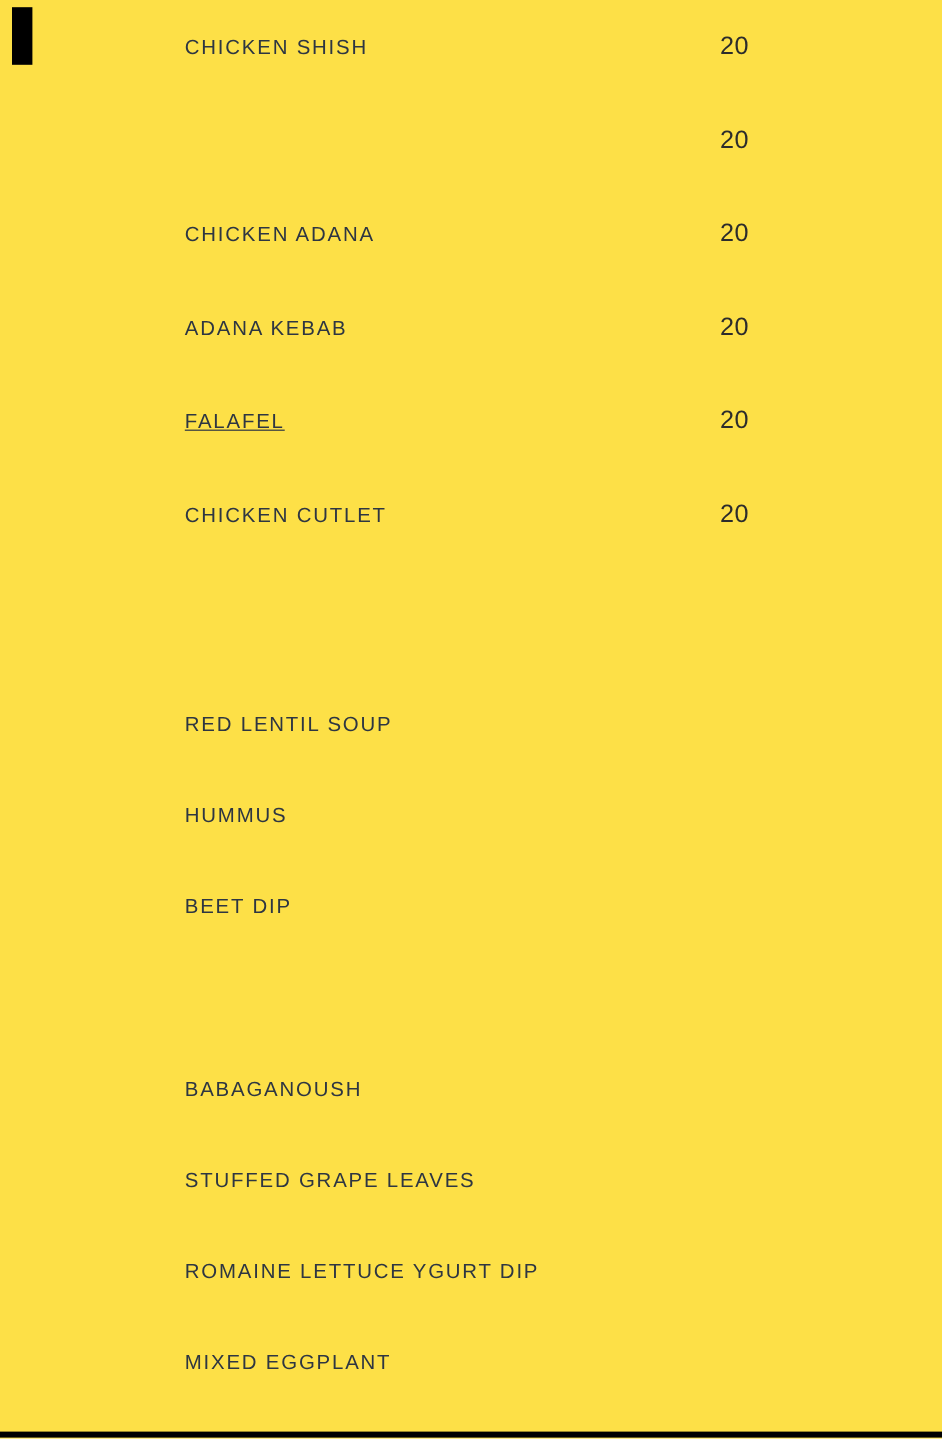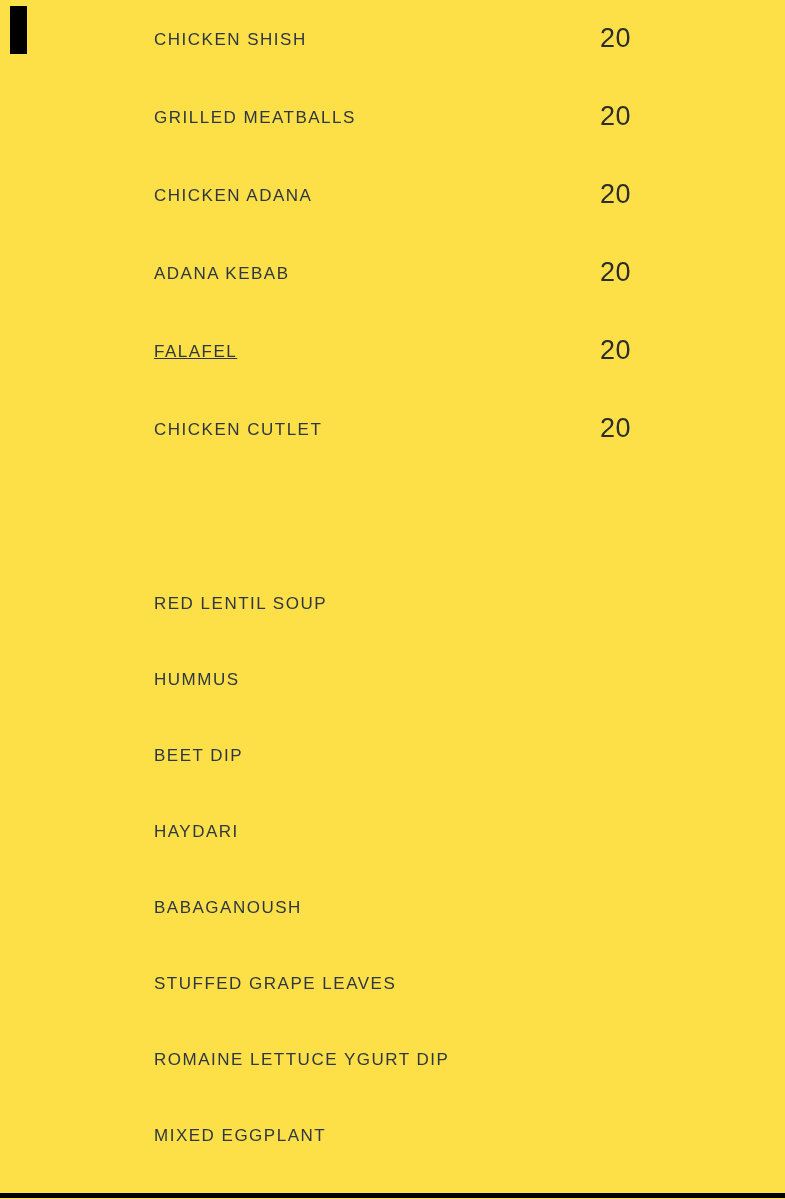--- a/index.html
+++ b/index.html
@@ -47,21 +47,21 @@
     color: #2e3642;
     white-space: nowrap;
   }
   .label.line2 {
     top: 21px;
   }
   .price {
     position: absolute;
     left: 600px;
     top: -4px;
-    font-size: 27px;
+    font-size: 21px;
     line-height: 27px;
     letter-spacing: 0.5px;
     font-weight: 400;
     color: #2c2c2c;
     white-space: nowrap;
   }
   .bottom-bar {
     position: absolute;
     left: 0;
     top: 1193px;
@@ -74,21 +74,20 @@
 <body>
 
 <div class="page" style="background: #fde047;">
   <div class="corner-mark" style="background: rgb(0, 0, 0);"></div>
   <div class="menu" id="menu">
       <div class="row" style="top: 29px;">
         <div class="label" style="color: rgb(46, 54, 66);">CHICKEN SHISH</div>
         <div class="price" style="color: rgb(44, 44, 44);">20</div>
       </div>
       <div class="row" style="top: 107px;">
-        <div class="label" style="color: rgb(46, 54, 66);">GRILLED MEATBALLS</div>
         <div class="price" style="color: rgb(44, 44, 44);">20</div>
       </div>
       <div class="row" style="top: 185px;">
         <div class="label" style="color: rgb(46, 54, 66);">CHICKEN ADANA</div>
         <div class="price" style="color: rgb(44, 44, 44);">20</div>
       </div>
       <div class="row" style="top: 263px;">
         <div class="label" style="color: rgb(46, 54, 66);">ADANA KEBAB</div>
         <div class="price" style="color: rgb(44, 44, 44);">20</div>
       </div>
@@ -102,23 +101,20 @@
       </div>
       <div class="row" style="top: 593px;">
         <div class="label" style="color: rgb(46, 54, 66);">RED LENTIL SOUP</div>
       </div>
       <div class="row" style="top: 669px;">
         <div class="label" style="color: rgb(46, 54, 66);">HUMMUS</div>
       </div>
       <div class="row" style="top: 745px; text-decoration: underline;">
         <div class="label" style="color: rgb(46, 54, 66);">BEET DIP</div>
       </div>
-      <div class="row" style="top: 821px;">
-        <div class="label" style="color: rgb(46, 54, 66);">HAYDARI</div>
-      </div>
       <div class="row" style="top: 897px;">
         <div class="label" style="color: rgb(46, 54, 66);">BABAGANOUSH</div>
       </div>
       <div class="row" style="top: 973px;">
         <div class="label" style="color: rgb(46, 54, 66);">STUFFED GRAPE LEAVES</div>
       </div>
       <div class="row" style="top: 1049px;">
         <div class="label" style="color: rgb(46, 54, 66);">ROMAINE LETTUCE YGURT DIP</div>
       </div>
       <div class="row" style="top: 1125px;">

